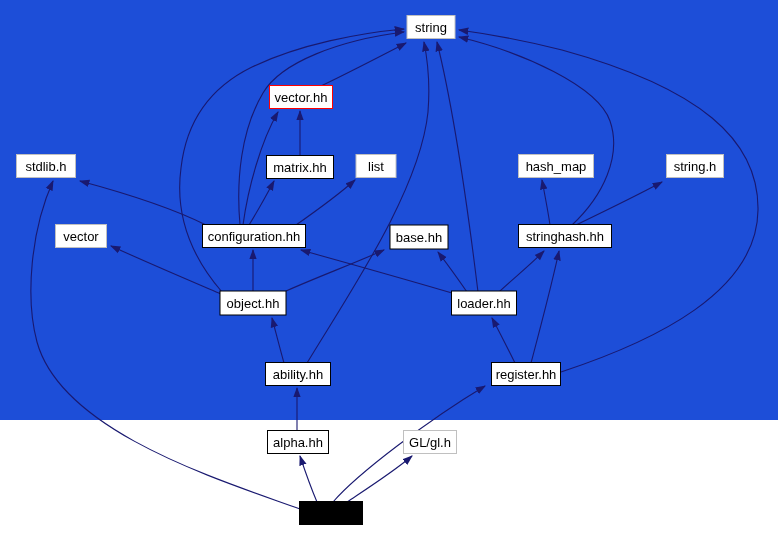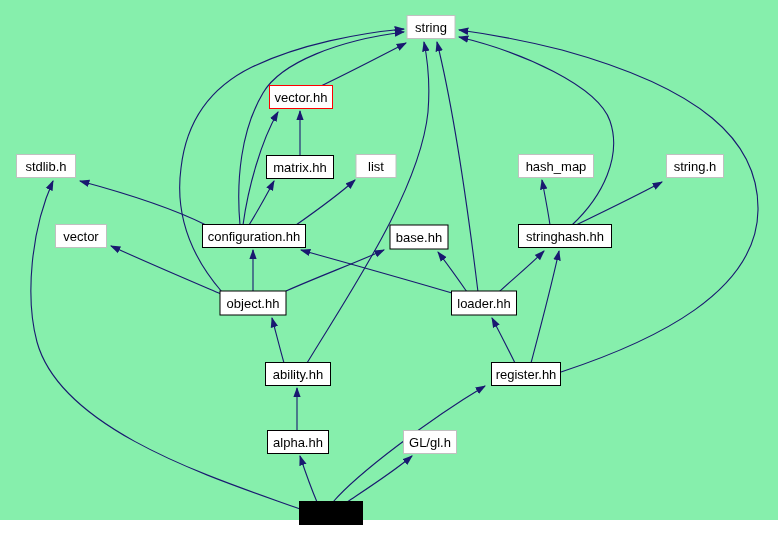--- a/index.html
+++ b/index.html
@@ -7,22 +7,22 @@
     padding: 0;
     background: #ffffff;
     width: 778px;
     height: 540px;
     overflow: hidden;
     font-family: "Liberation Sans", sans-serif;
   }
   #graph-wrap {
     position: relative;
     width: 778px;
-    height: 520px;
-    background: #86efac;
+    height: 420px;
+    background: #1d4ed8;
   }
   svg { display: block; }
   .node-label {
     font-family: "Liberation Sans", sans-serif;
     font-size: 13px;
     fill: #000000;
   }
   .edge {
     fill: none;
     stroke-width: 1.1px;

